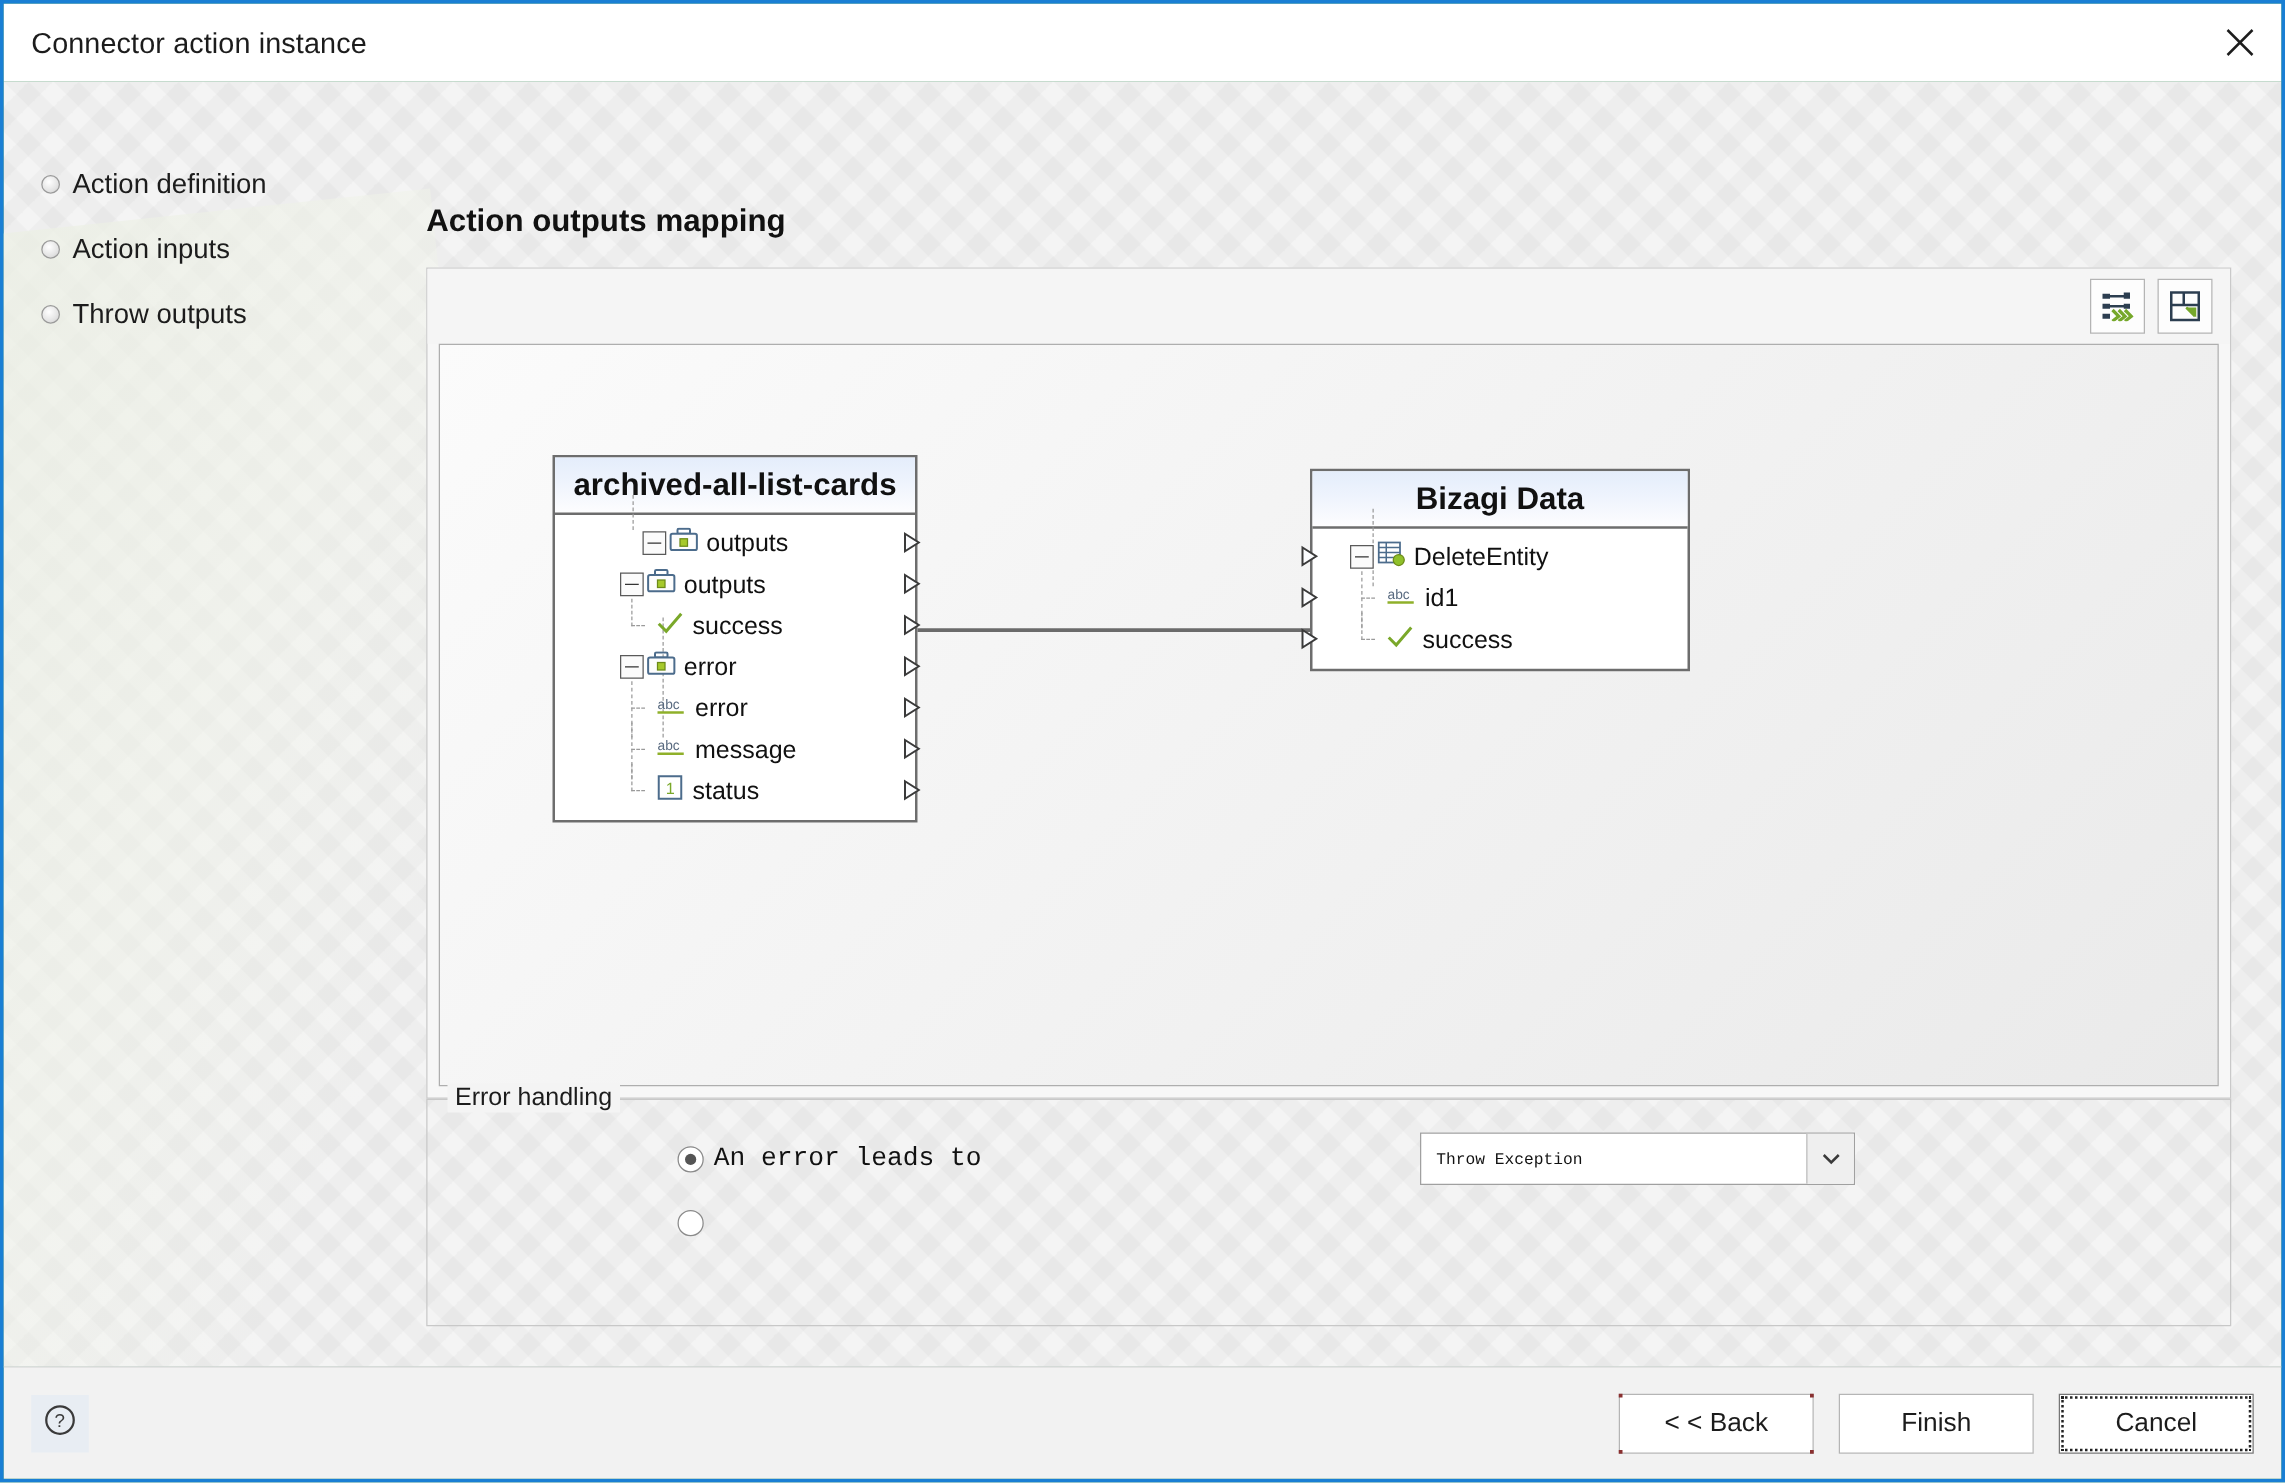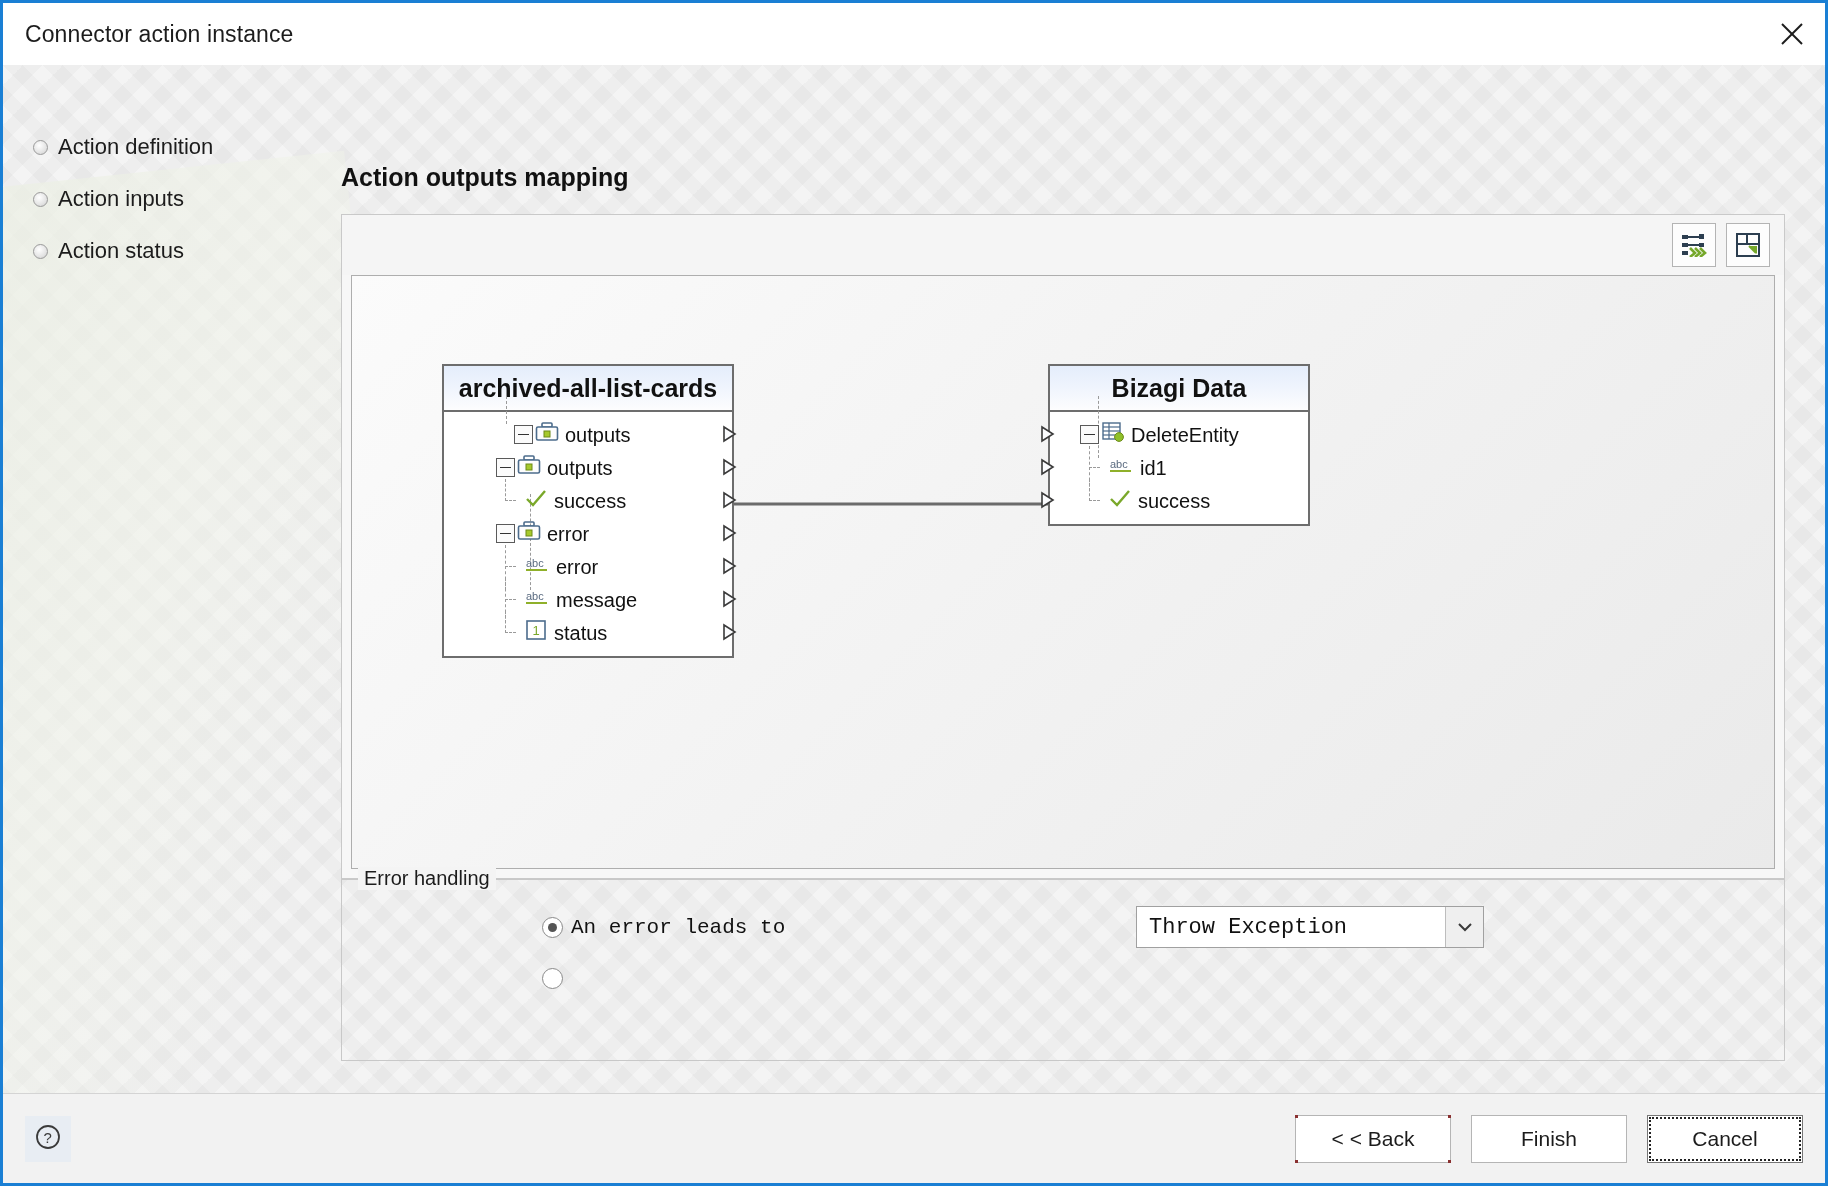--- a/index.html
+++ b/index.html
@@ -317,21 +317,21 @@
     border: 1px solid #a0a0a0;
     background: #ffffff;
     display: flex;
     align-items: center;
     box-sizing: border-box;
     cursor: pointer;
   }
   .select-value {
     flex: 1;
     padding-left: 12px;
-    font-size: 22px;
+    font-size: 13px;
     color: #111111;
   }
   .select-arrow {
     width: 38px;
     height: 40px;
     background: #efefef;
     border-left: 1px solid #bdbdbd;
     display: flex;
     align-items: center;
     justify-content: center;
@@ -419,21 +419,21 @@
       <div class="nav-item">
         <span class="nav-bullet"></span>
         <span class="nav-label">Action definition</span>
       </div>
       <div class="nav-item">
         <span class="nav-bullet"></span>
         <span class="nav-label">Action inputs</span>
       </div>
       <div class="nav-item">
         <span class="nav-bullet"></span>
-        <span class="nav-label">Action status</span>
+        <span class="nav-label">Throw outputs</span>
       </div>
     </div>
 
     <div class="main">
       <div class="page-title">Action outputs mapping</div>
 
       <div class="mapper-panel">
 
         <div class="mapper-toolbar">
           <div class="tool-btn">
@@ -588,21 +588,21 @@
                 <span class="port" style="right:-8px; top:7px;">
                   <svg width="16" height="18" viewBox="0 0 16 18">
                       <path d="M2 2 L13 9 L2 16 Z" fill="#fbfcfe" stroke="#3a3a3a" stroke-width="1.6"></path>
                     </svg>
                 </span>
               </div>
 
             </div>
           </div>
 
-          <div class="card" style="left:696px; top:88px; width:262px;">
+          <div class="card" style="left:696px; top:99px; width:304px;">
             <div class="card-header">Bizagi Data</div>
             <div class="card-rows">
 
               <div class="vline" style="left:48px; top:30px; height:62px;"></div>
 
               <div class="row" style="padding-left:30px;">
                 <span class="port" style="left:-10px; top:7px;">
                   <svg width="16" height="18" viewBox="0 0 16 18">
                       <path d="M2 2 L13 9 L2 16 Z" fill="#fbfcfe" stroke="#3a3a3a" stroke-width="1.6"></path>
                     </svg>

